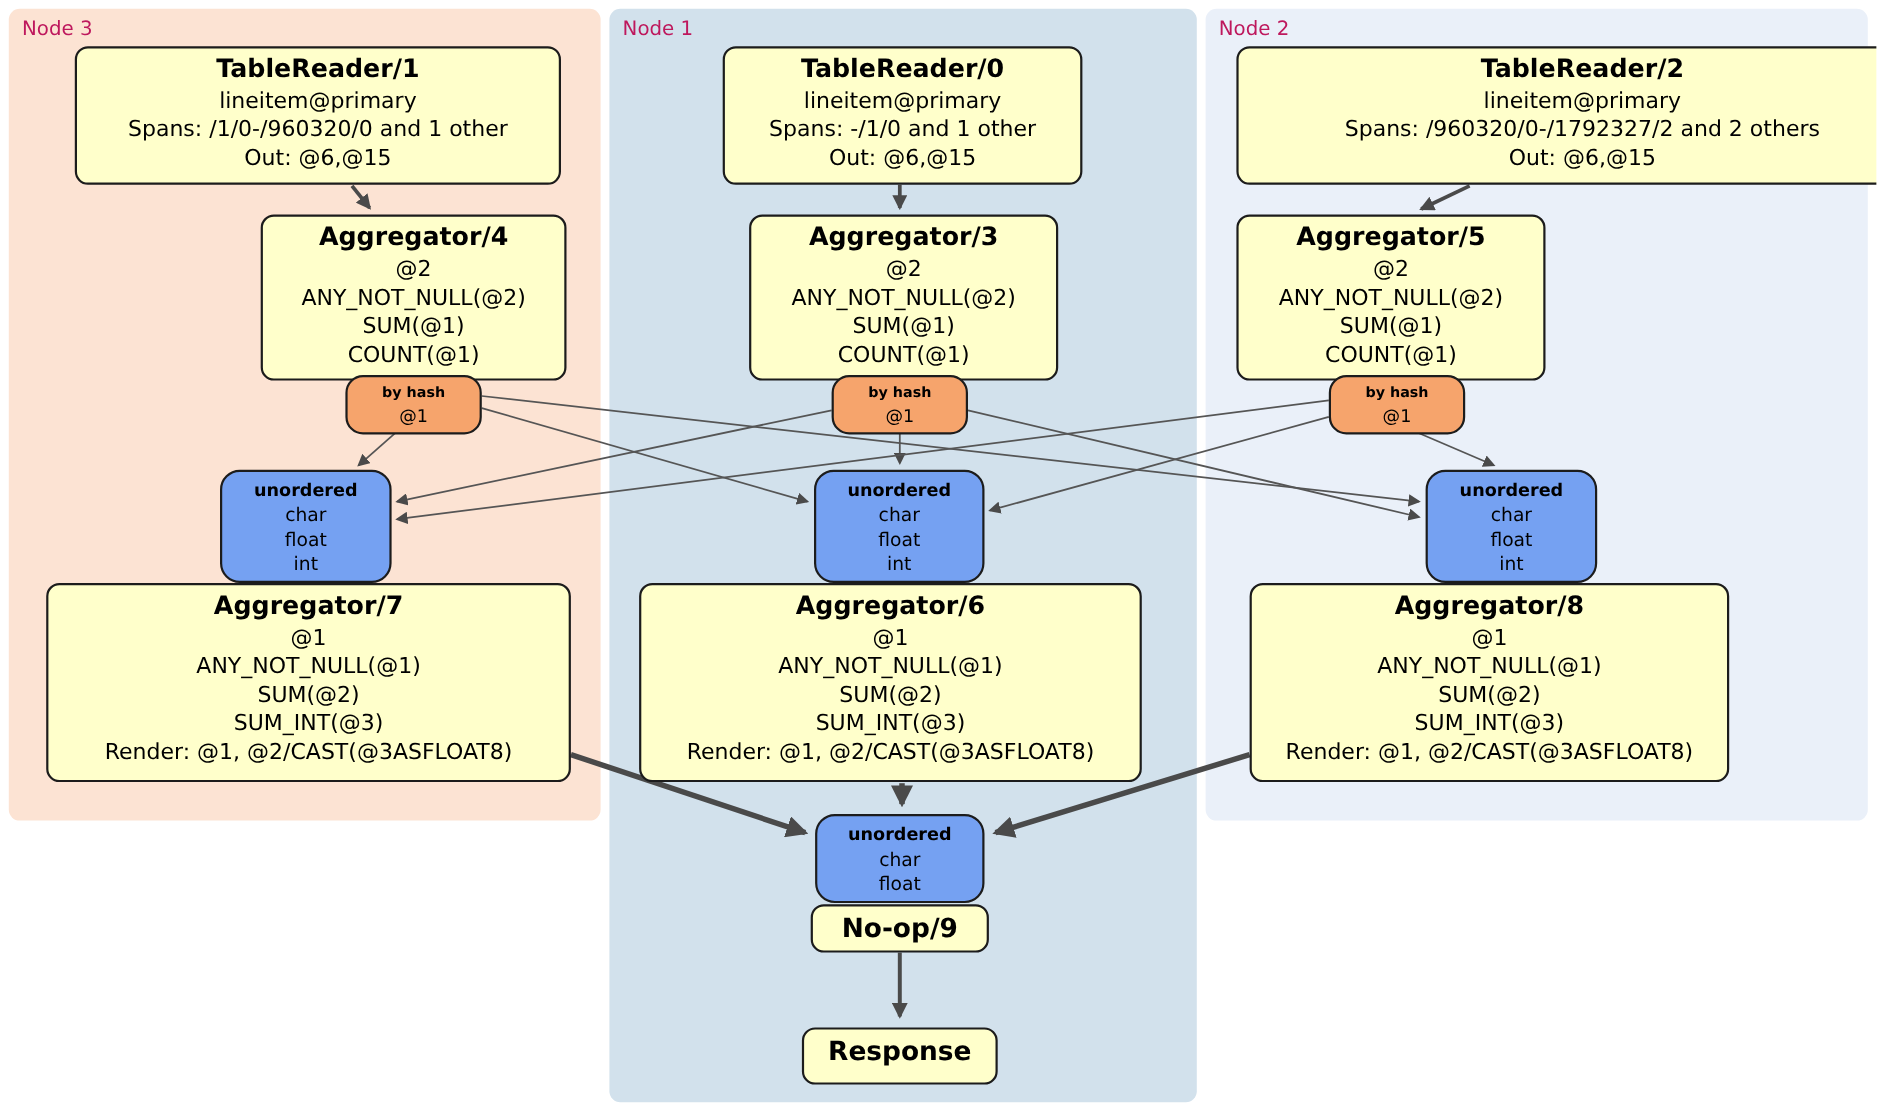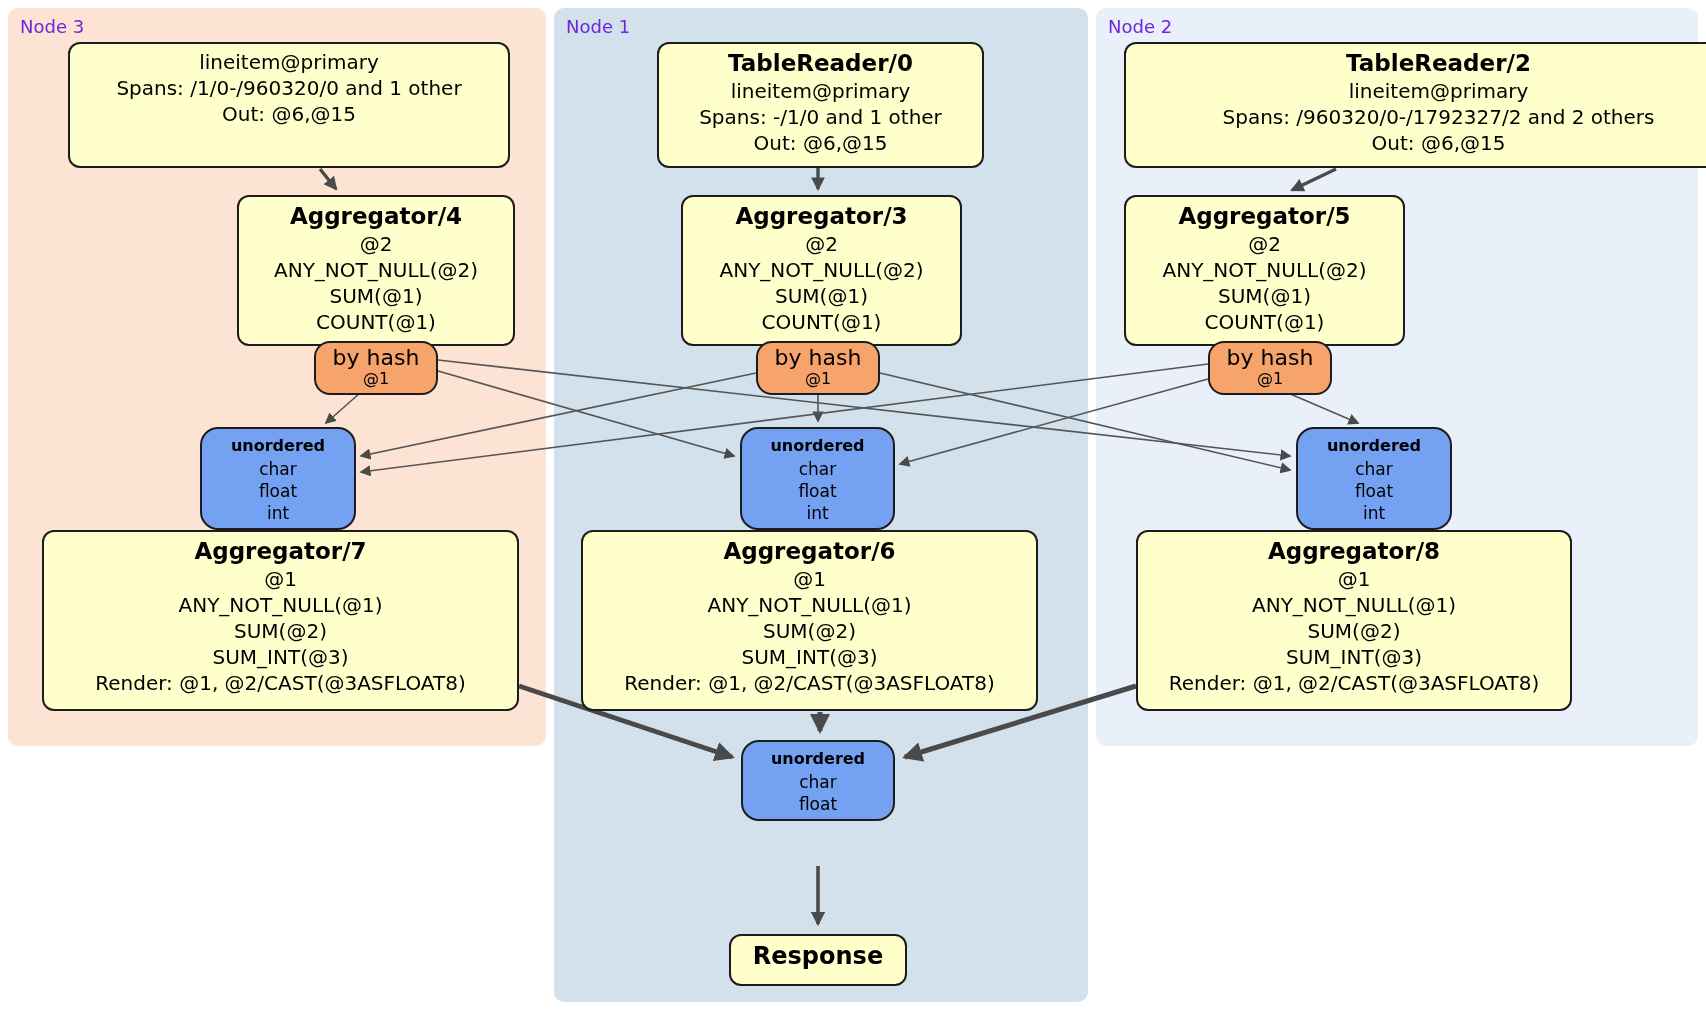--- a/index.html
+++ b/index.html
@@ -2,37 +2,37 @@
 <html><head>
 <meta charset="utf-8">
 <style>
   html,body{margin:0;padding:0;background:#ffffff;}
   #canvas{
     position:relative;width:1706px;height:1016px;overflow:hidden;
     font-family:"DejaVu Sans","Liberation Sans",sans-serif;color:#000;
     background:#ffffff;
   }
   .region{position:absolute;border-radius:10px;z-index:1;}
-  .region-label{font-size:18px;line-height:22px;padding:8px 0 0 12px;color:#6d28d9;}
+  .region-label{font-size:18px;line-height:22px;padding:8px 0 0 12px;color:#be185d;}
   #edges{position:absolute;left:0;top:0;z-index:2;}
   .proc{
     position:absolute;z-index:3;box-sizing:border-box;
     background:#ffffcb;border:2px solid #1c1c1c;border-radius:12px;
     text-align:center;padding-top:5px;
   }
   .proc .title{font-weight:bold;font-size:23px;line-height:29px;white-space:nowrap;}
   .proc .line{font-size:20px;line-height:26px;white-space:nowrap;}
   .proc.small{padding-top:2px;}
   .proc.small .title{font-size:24px;line-height:36px;}
   .router{
     position:absolute;z-index:4;box-sizing:border-box;
     background:#f6a46c;border:2px solid #1c1c1c;border-radius:16px;
     text-align:center;padding-top:3px;
   }
-  .router .rtitle{font-weight:normal;font-size:22px;line-height:24px;}
+  .router .rtitle{font-weight:bold;font-size:13px;line-height:24px;}
   .router .rkey{font-size:16px;line-height:18px;}
   .sync{
     position:absolute;z-index:4;box-sizing:border-box;
     background:#75a1f2;border:2px solid #1c1c1c;border-radius:18px;
     text-align:center;padding-top:4px;
   }
   .sync .stitle{font-weight:bold;font-size:16px;line-height:25px;}
   .sync .stype{font-size:17px;line-height:22px;}
 </style>
 </head>
@@ -75,20 +75,21 @@
     <line x1="1208" y1="379" x2="900" y2="464" stroke="#555" stroke-width="1.6" marker-end="url(#mthin)"></line>
 
     <line x1="519" y1="686" x2="732" y2="757" stroke="#4a4a4a" stroke-width="5" marker-end="url(#mthick)"></line>
     <line x1="820" y1="712" x2="820" y2="731" stroke="#4a4a4a" stroke-width="5" marker-end="url(#mthick)"></line>
     <line x1="1136" y1="686" x2="905" y2="757" stroke="#4a4a4a" stroke-width="5" marker-end="url(#mthick)"></line>
 
     <line x1="818" y1="866" x2="818" y2="924" stroke="#4a4a4a" stroke-width="3.6" marker-end="url(#mthick)"></line>
   </svg>
 
   <div class="proc" style="left:68px;top:42px;width:442px;height:126px;">
+    <div class="title">TableReader/1</div>
     <div class="line">lineitem@primary</div>
     <div class="line">Spans: /1/0-/960320/0 and 1 other</div>
     <div class="line">Out: @6,@15</div>
   </div>
   <div class="proc" style="left:237px;top:195px;width:278px;height:151px;">
     <div class="title">Aggregator/4</div>
     <div class="line">@2</div>
     <div class="line">ANY_NOT_NULL(@2)</div>
     <div class="line">SUM(@1)</div>
     <div class="line">COUNT(@1)</div>
@@ -141,20 +142,23 @@
     <div class="line">ANY_NOT_NULL(@1)</div>
     <div class="line">SUM(@2)</div>
     <div class="line">SUM_INT(@3)</div>
     <div class="line">Render: @1, @2/CAST(@3ASFLOAT8)</div>
   </div>
   <div class="sync" style="left:741px;top:740px;width:154px;height:81px;">
     <div class="stitle">unordered</div>
     <div class="stype">char</div>
     <div class="stype">float</div>
   </div>
+  <div class="proc small" style="left:737px;top:822px;width:162px;height:44px;">
+    <div class="title">No-op/9</div>
+  </div>
   <div class="proc small" style="left:729px;top:934px;width:178px;height:52px;">
     <div class="title">Response</div>
   </div>
 
   <div class="proc" style="left:1124px;top:42px;width:629px;height:126px;">
     <div class="title">TableReader/2</div>
     <div class="line">lineitem@primary</div>
     <div class="line">Spans: /960320/0-/1792327/2 and 2 others</div>
     <div class="line">Out: @6,@15</div>
   </div>

